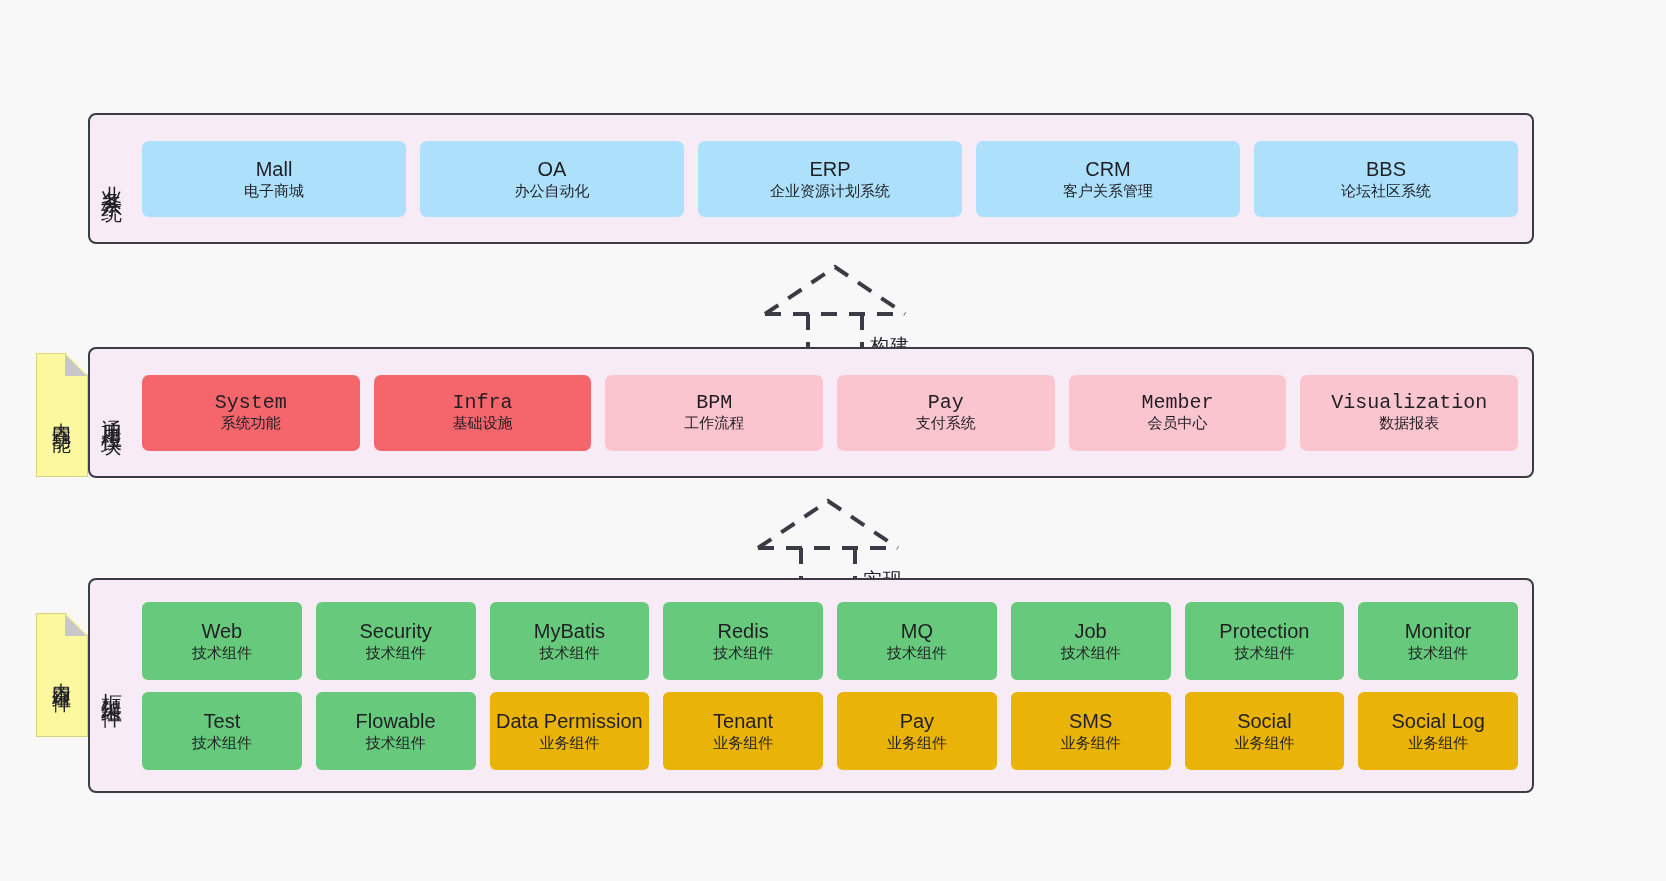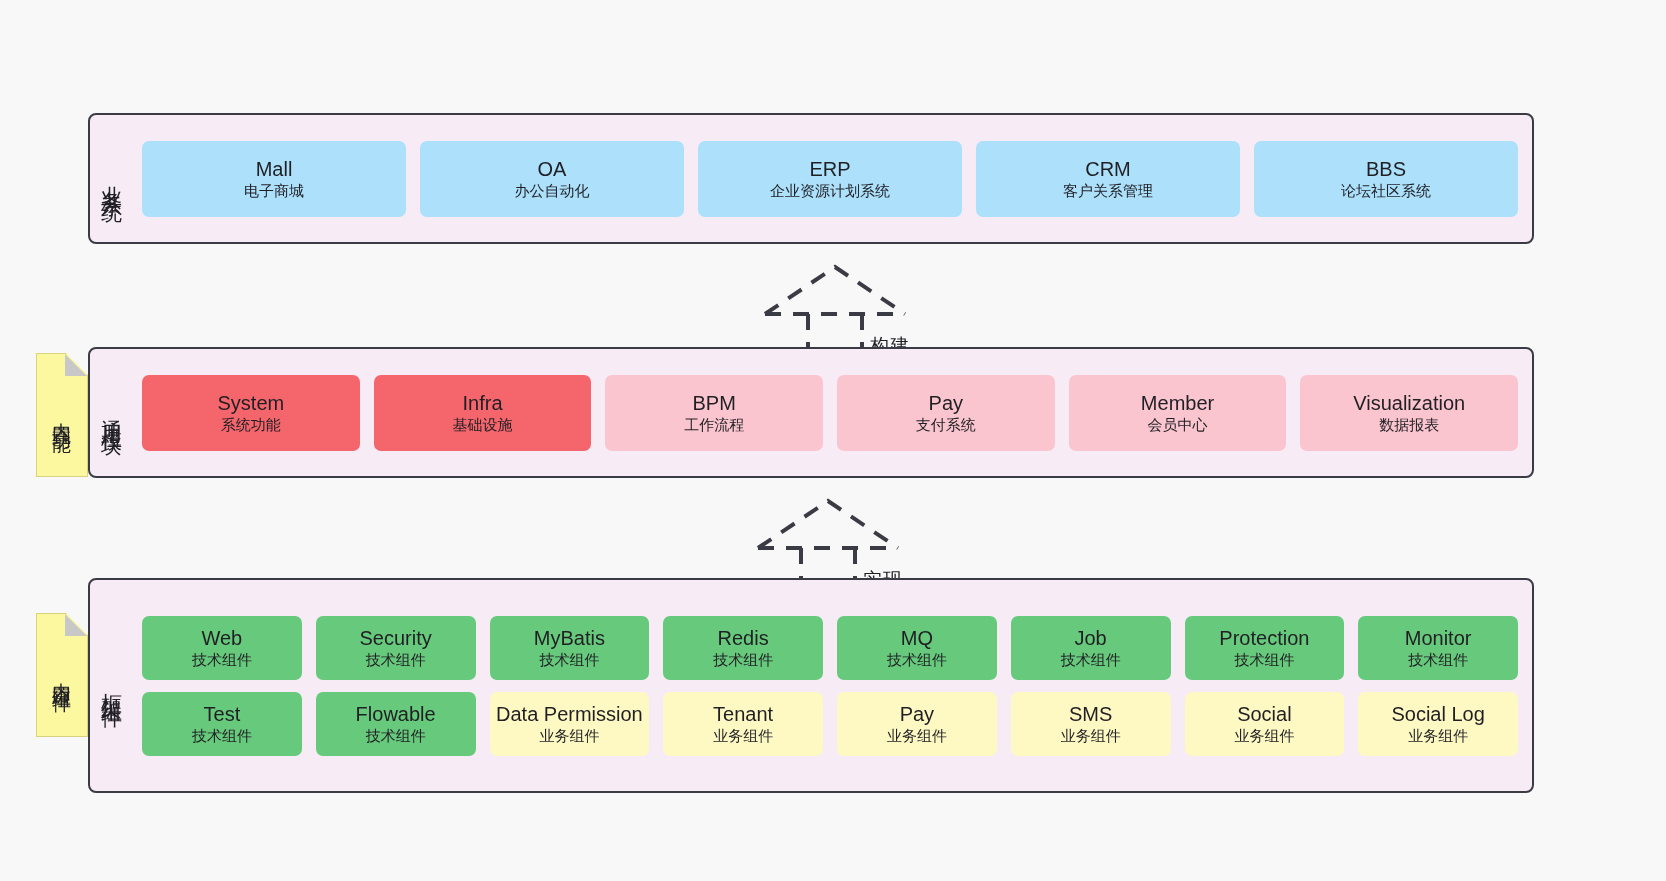--- a/index.html
+++ b/index.html
@@ -81,26 +81,26 @@
     line-height: 1.24;
     padding: 4px 6px;
   }
   .card .en { font-size: 20px; }
   .card .cn { font-size: 15px; }
 
   .card.blue        { background: #ace0fb; }
   .card.red         { background: #f4656c; }
   .card.pink        { background: #fbc5cf; }
   .card.green       { background: #67c97b; }
-  .card.green-light { background: #fef9c3; }
+  .card.green-light { background: #eab308; }
 
   
   .layer-biz .card     { height: 76px; }
-  .layer-common .card  { height: 76px; }
-  .layer-frame .card   { height: 64px; }
+  .layer-common .card  { height: 76px; font-family: Liberation Mono, monospace; }
+  .layer-frame .card   { height: 78px; border-radius: 6px; }
 
   
   .note {
     position: absolute;
     box-sizing: border-box;
     background: #fbf8a0;
     border: 1px solid #d8d47e;
     display: flex;
     align-items: center;
     justify-content: center;

